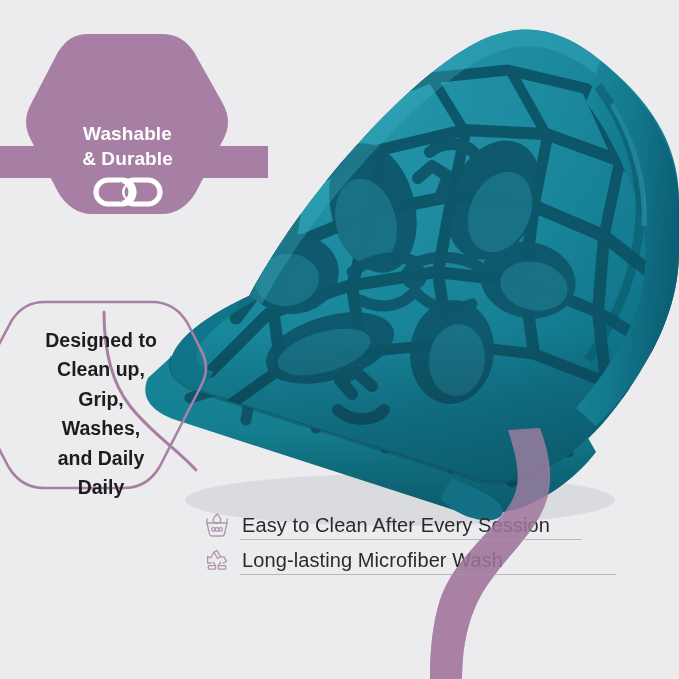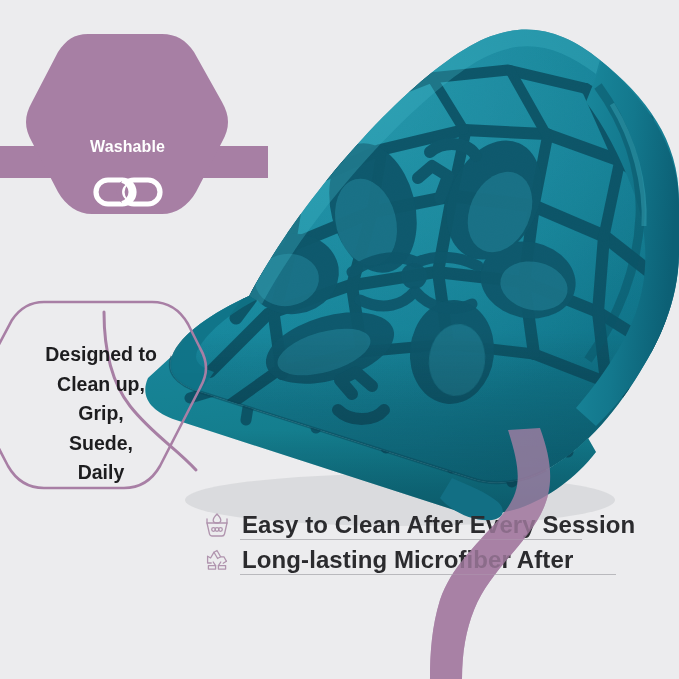--- a/index.html
+++ b/index.html
@@ -17,23 +17,23 @@
     overflow:hidden;
   }
   .layer{position:absolute;top:0;left:0;width:679px;height:679px;}
   svg.layer{display:block;}
 
   
   #badge-wrap{
     position:absolute;left:30px;top:34px;width:195px;height:205px;
   }
   #badge-text{
-    position:absolute;left:0;top:0;width:195px;height:125px;
+    position:absolute;left:0;top:12px;width:195px;height:125px;
     display:flex;flex-direction:column;align-items:center;justify-content:flex-end;
-    color:#ffffff;font-weight:bold;font-size:16px;line-height:25px;
+    color:#ffffff;font-weight:bold;font-size:19px;line-height:25px;
     letter-spacing:.1px;text-align:center;
     pointer-events:none;
   }
   #badge-text .l1,#badge-text .l2{display:block;}
   #badge-icon{
     position:absolute;left:0;top:132px;width:195px;height:52px;
     display:flex;align-items:center;justify-content:center;
   }
 
   
@@ -53,21 +53,21 @@
     display:flex;align-items:center;
     height:34px;
     margin-bottom:1px;
   }
   .feat .ico{
     width:34px;height:30px;flex:0 0 34px;
     display:flex;align-items:center;justify-content:center;
     margin-right:8px;
   }
   .feat .txt{
-    font-size:24px;color:#2b2b2e;font-weight:bold;
+    font-size:20px;color:#2b2b2e;font-weight:normal;
     white-space:nowrap;letter-spacing:.1px;
     line-height:24px;
   }
   .feat .rule{
     position:absolute;left:40px;right:0;bottom:2px;height:1px;
     background:#b9b9bd;
   }
   .feat.r1 .rule{right:58px;}
   .feat.r2 .rule{right:0px;}
   .feat.r3 .rule{right:24px;}
@@ -292,20 +292,21 @@
              C 78 214, 66 206, 58 192
              L 32 142
              C 24 128, 24 116, 32 102
              L 58 52
              C 66 40, 74 34, 88 34 Z" fill="#a77fa4"></path>
   </svg>
 
   <div id="badge-wrap">
     <div id="badge-text">
       <span class="l1">Washable</span>
+      <span class="l2">&amp; Durable</span>
     </div>
     <div id="badge-icon">
       <svg width="74" height="40" viewBox="0 0 74 40" xmlns="http://www.w3.org/2000/svg">
         <rect x="5" y="8" width="38" height="24" rx="12" ry="12" fill="none" stroke="#ffffff" stroke-width="5.2"></rect>
         <rect x="31" y="8" width="38" height="24" rx="12" ry="12" fill="none" stroke="#ffffff" stroke-width="5.2"></rect>
         <path d="M33 10.6 A12 12 0 0 0 33 29.4" fill="none" stroke="#a77fa4" stroke-width="5.2"></path>
         <path d="M31 8.2 A12.2 12.2 0 0 1 31 31.8" fill="none" stroke="#ffffff" stroke-width="5.2"></path>
       </svg>
     </div>
   </div>
@@ -322,21 +323,22 @@
              L -18 416
              C -26 402, -26 390, -18 376
              L 12 320
              C 20 308, 30 302, 44 302 Z" fill="none" stroke="#a87fa5" stroke-width="2.6"></path>
   </svg>
 
   <div id="outline-text">
     <span>Designed to</span>
     <span>Clean up,</span>
     <span>Grip,</span>
-    <span>Suede,</span>
+    <span>Washes,</span>
+    <span>and Daily</span>
     <span>Daily</span>
   </div>
 
   <div id="features">
 
     <div class="feat r1">
       <span class="ico">
         <svg width="26" height="26" viewBox="0 0 26 26" xmlns="http://www.w3.org/2000/svg">
           <g fill="none" stroke="#b094ae" stroke-width="1.3" stroke-linejoin="round" stroke-linecap="round">
             <path d="M3 11 L23 11 L20.5 22 C20.2 23.2 19.3 24 18 24 L8 24 C6.7 24 5.8 23.2 5.5 22 Z"></path>
@@ -363,21 +365,21 @@
             <path d="M21.6 18.6 L14.4 18.6 L14.4 22.1 L21.6 22.1 Z"></path>
             <path d="M10 5.2 L6.6 11 L3.6 9.3"></path>
             <path d="M3.6 9.3 L3.6 16 L7.2 16"></path>
             <path d="M16.6 9.8 L19.9 9.8 L22.4 14.2"></path>
             <path d="M22.4 14.2 L19.2 16.2"></path>
             <path d="M11.6 18.6 L9.2 15"></path>
             <path d="M14.4 18.6 L16.8 15"></path>
           </g>
         </svg>
       </span>
-      <span class="txt">Long-lasting Microfiber After</span>
+      <span class="txt">Long-lasting Microfiber Wash</span>
       <span class="rule"></span>
     </div>
 
   </div>
 
   <svg class="layer" viewBox="0 0 679 679" xmlns="http://www.w3.org/2000/svg" style="pointer-events:none;">
     <path d="M508 430
              C 524 480, 520 494, 498 520
              C 474 548, 452 566, 440 600
              C 432 626, 430 652, 430 679

